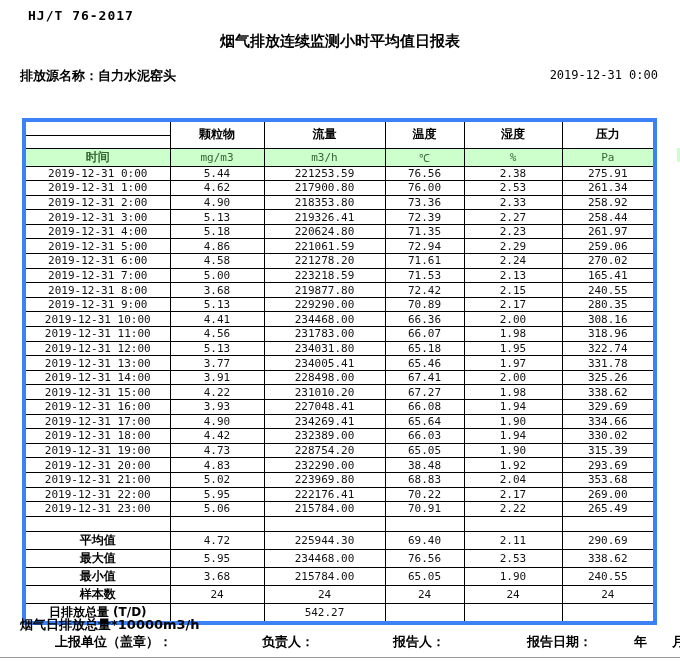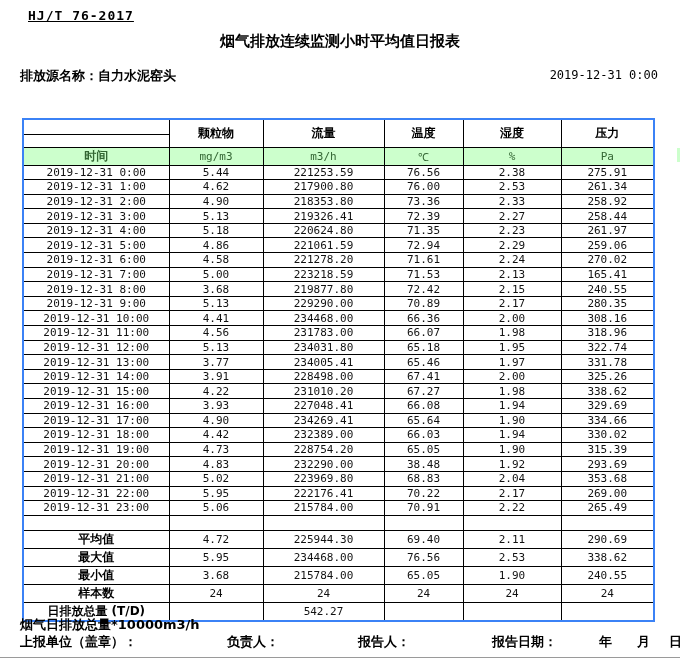--- a/index.html
+++ b/index.html
@@ -1,45 +1,45 @@
 <!DOCTYPE html>
 <html><head>
 <meta charset="utf-8">
 <style>
   * { margin: 0; box-sizing: border-box; }
   html, body { width: 680px; height: 661px; background: #fff; position: relative;
     font-family: "DejaVu Sans", "Liberation Sans", sans-serif; color: #000; }
   #standard-code { position: absolute; left: 28px; top: 8px;
-    font: bold 13px "DejaVu Sans Mono", monospace; letter-spacing: 1px; text-decoration: underline; }
+    font: bold 13px "DejaVu Sans Mono", monospace; letter-spacing: 1px; }
   #page-title { position: absolute; left: 0; top: 32px; width: 100%;
     text-align: center; font-size: 15px; font-weight: bold; }
   #source-row { position: absolute; left: 20px; top: 67px; font-size: 13px; font-weight: bold; }
   #source-name { }
   #report-datetime { position: absolute; right: 22px; top: 68px;
     font: 12px "DejaVu Sans Mono", monospace; }
   #report-table { position: absolute; left: 22px; top: 118px; width: 631px;
-    border-collapse: collapse; table-layout: fixed; border: 2px solid #3b82f6; }
+    border-collapse: collapse; table-layout: fixed; border: 4px solid #3b82f6; }
   #report-table td, #report-table th { border: 1px solid #000; padding: 0;
     text-align: center; vertical-align: middle; overflow: hidden; white-space: nowrap; }
   #param-row { height: 15px; }
   #split-row { height: 13px; }
   #unit-row { height: 15px; padding-left: 24px; }
   .param-cell { font-size: 12px; font-weight: bold; background: #fff; }
   .green { background: #ccffcc; color: #336633; }
   .time-header-cell { font-size: 12px; font-weight: bold; }
   .unit-cell { font: 11px "DejaVu Sans Mono", monospace; color: #336633; }
   .data-row, .summary-row { height: 14.6px; }
   .spacer-row { height: 15px; }
   .time-cell, .value-cell { font: 11px "DejaVu Sans Mono", monospace; color: #111; }
   .label-cell { font-size: 12px; font-weight: bold; }
   .summary-row:last-child .label-cell { text-align: left; padding-left: 8px; margin-top: 25px; }
   #total-note { position: absolute; left: 20px; top: 616px; font-size: 13px; font-weight: bold; }
   #footer-row { position: absolute; left: 0; top: 633px; width: 680px;
     font-size: 13px; font-weight: bold; }
-  #footer-row span { position: absolute; white-space: nowrap; }
+  #footer-row span { position: absolute; white-space: nowrap; margin-left: 35px; }
   #report-unit-label { left: 20px; }
   #responsible-label { left: 227px; }
   #reporter-label { left: 358px; }
   #report-date-label { left: 492px; }
   #year-label { left: 599px; }
   #month-label { left: 637px; }
   #day-label { left: 669px; }
   #bottom-divider { position: absolute; left: 0; top: 657px; width: 680px;
     height: 1px; background: #9a9a9a; }
   #green-cell-fragment { position: absolute; left: 677px; top: 148px;

